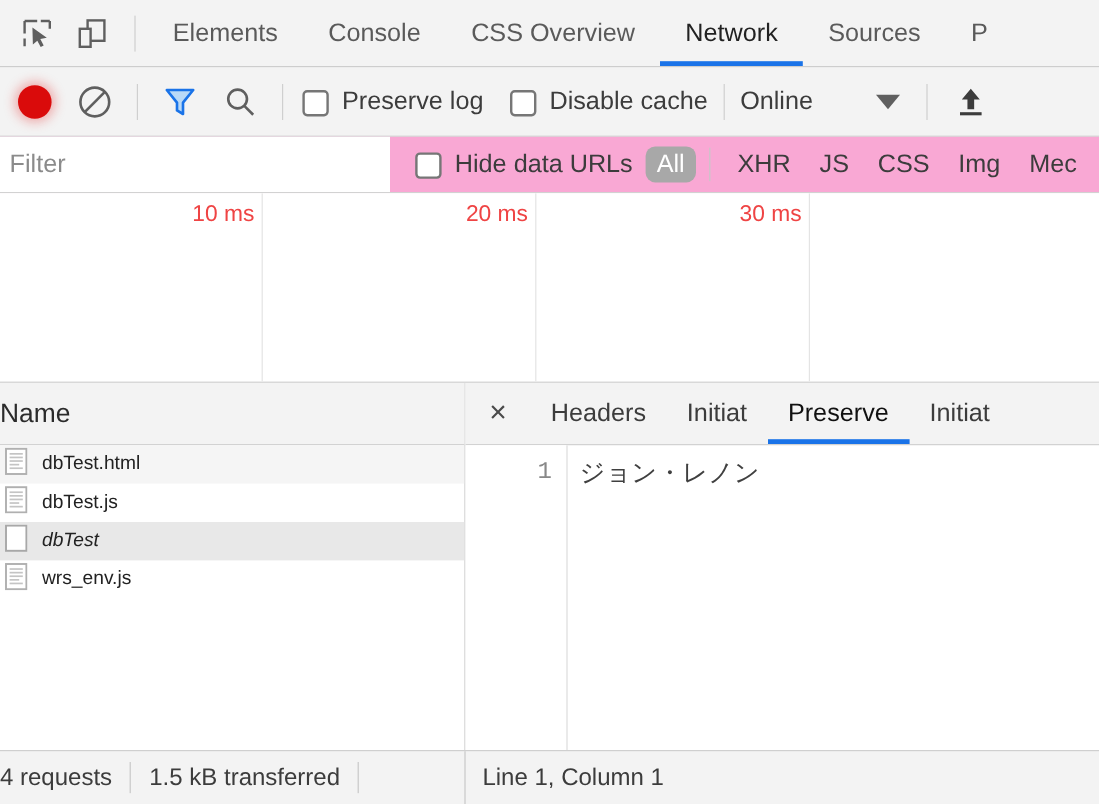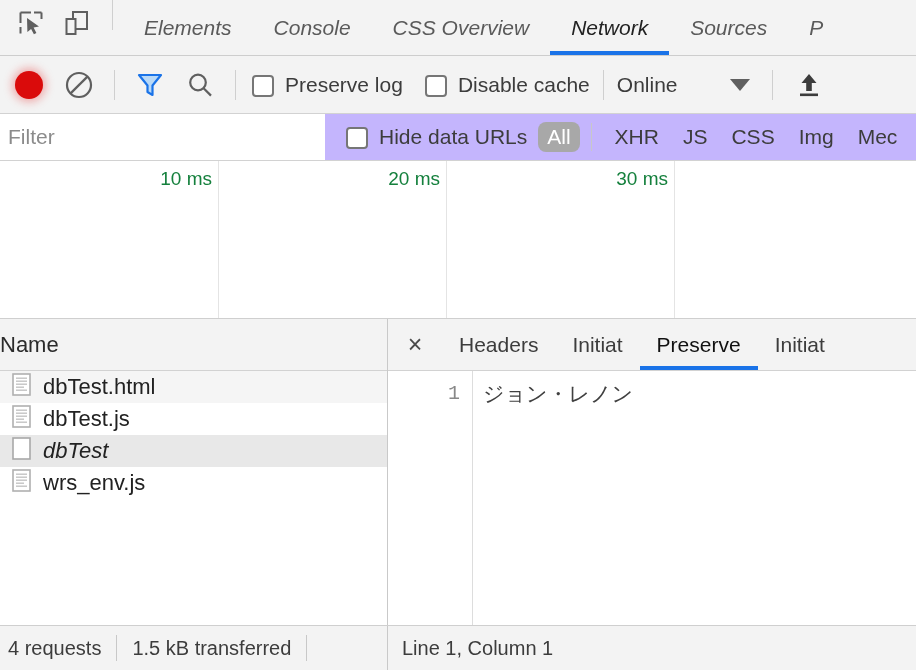--- a/index.html
+++ b/index.html
@@ -14,25 +14,24 @@
     width: 916px; height: 670px;
     display: flex; flex-direction: column;
     background: #ffffff;
     position: relative;
   }
 
   
   .tabbar {
     height: 56px;
     background: #f3f3f3;
-    display: flex; 
+    display: flex; align-items: center;
     flex: 0 0 56px;
     border-bottom: 1px solid #cdcdcd;
     position: relative;
-    font-style: italic;
   }
   .tb-icon {
     width: 46px; height: 46px;
     display: flex; align-items: center; justify-content: center;
     cursor: pointer;
   }
   .tb-icon:first-child { margin-left: 8px; }
   .tb-sep {
     width: 1px; height: 30px; background: #cfcfcf;
     margin: 0 10px 0 12px;
@@ -86,21 +85,21 @@
   .caret-down {
     width: 0; height: 0;
     border-left: 10px solid transparent;
     border-right: 10px solid transparent;
     border-top: 12px solid #5f5f5f;
   }
 
   
   .filterbar {
     height: 47px; flex: 0 0 47px;
-    background: #c4b5fd;
+    background: #f9a8d4;
     display: flex; align-items: center;
     border-bottom: 1px solid #d2d2d2;
   }
   .filter-input {
     width: 325px; height: 46px;
     border: none; outline: none;
     background: #fff;
     font-size: 21px;
     color: #333;
     padding: 0 8px;
@@ -129,21 +128,21 @@
     position: relative;
     border-bottom: 1px solid #cfcfcf;
     overflow: hidden;
   }
   .tl-tick {
     position: absolute; top: 0; bottom: 0;
     border-right: 1px solid #e4e4e4;
   }
   .tl-label {
     position: absolute; top: 7px; right: 6px;
-    font-size: 19px; color: #15803d;
+    font-size: 19px; color: #ef4444;
     white-space: nowrap;
   }
 
   
   .main { flex: 1 1 auto; display: flex; min-height: 0; }
 
   
   .reqlist {
     width: 388px; flex: 0 0 388px;
     display: flex; flex-direction: column;
@@ -155,23 +154,23 @@
     height: 52px; flex: 0 0 52px;
     background: #f3f3f3;
     display: flex; align-items: center;
     border-bottom: 1px solid #d2d2d2;
     font-size: 22px; color: #2b2b2b;
   }
   .rl-rows { flex: 1 1 auto; overflow: hidden; }
   .rl-row {
     height: 32px;
     display: flex; align-items: center;
-    padding-left: 12px;
+    padding-left: 4px;
     gap: 12px;
-    font-size: 22px; color: #222;
+    font-size: 16px; color: #222;
     cursor: pointer;
   }
   .rl-row.alt { background: #f5f5f5; }
   .rl-row.selected { background: #e8e8e8; font-style: italic; }
   .doc-icon { flex: 0 0 19px; }
 
   
   .detail {
     flex: 1 1 auto; display: flex; flex-direction: column; min-width: 0;
     background: #fff;
@@ -225,21 +224,20 @@
   .statusbar {
     height: 45px; flex: 0 0 45px;
     background: #f3f3f3;
     display: flex; align-items: center;
     border-top: 1px solid #cfcfcf;
   }
   .sb-left {
     width: 388px; flex: 0 0 388px;
     display: flex; align-items: center; height: 100%;
     border-right: 1px solid #c9c9c9;
-    padding-left: 8px;
   }
   .sb-text { font-size: 20px; color: #3c3c3c; white-space: nowrap; }
   .sb-sep { width: 1px; height: 26px; background: #c8c8c8; margin: 0 15px; }
   .sb-right { display: flex; align-items: center; padding-left: 14px; }
 </style>
 </head>
 <body>
 
 <div class="devtools">
 

